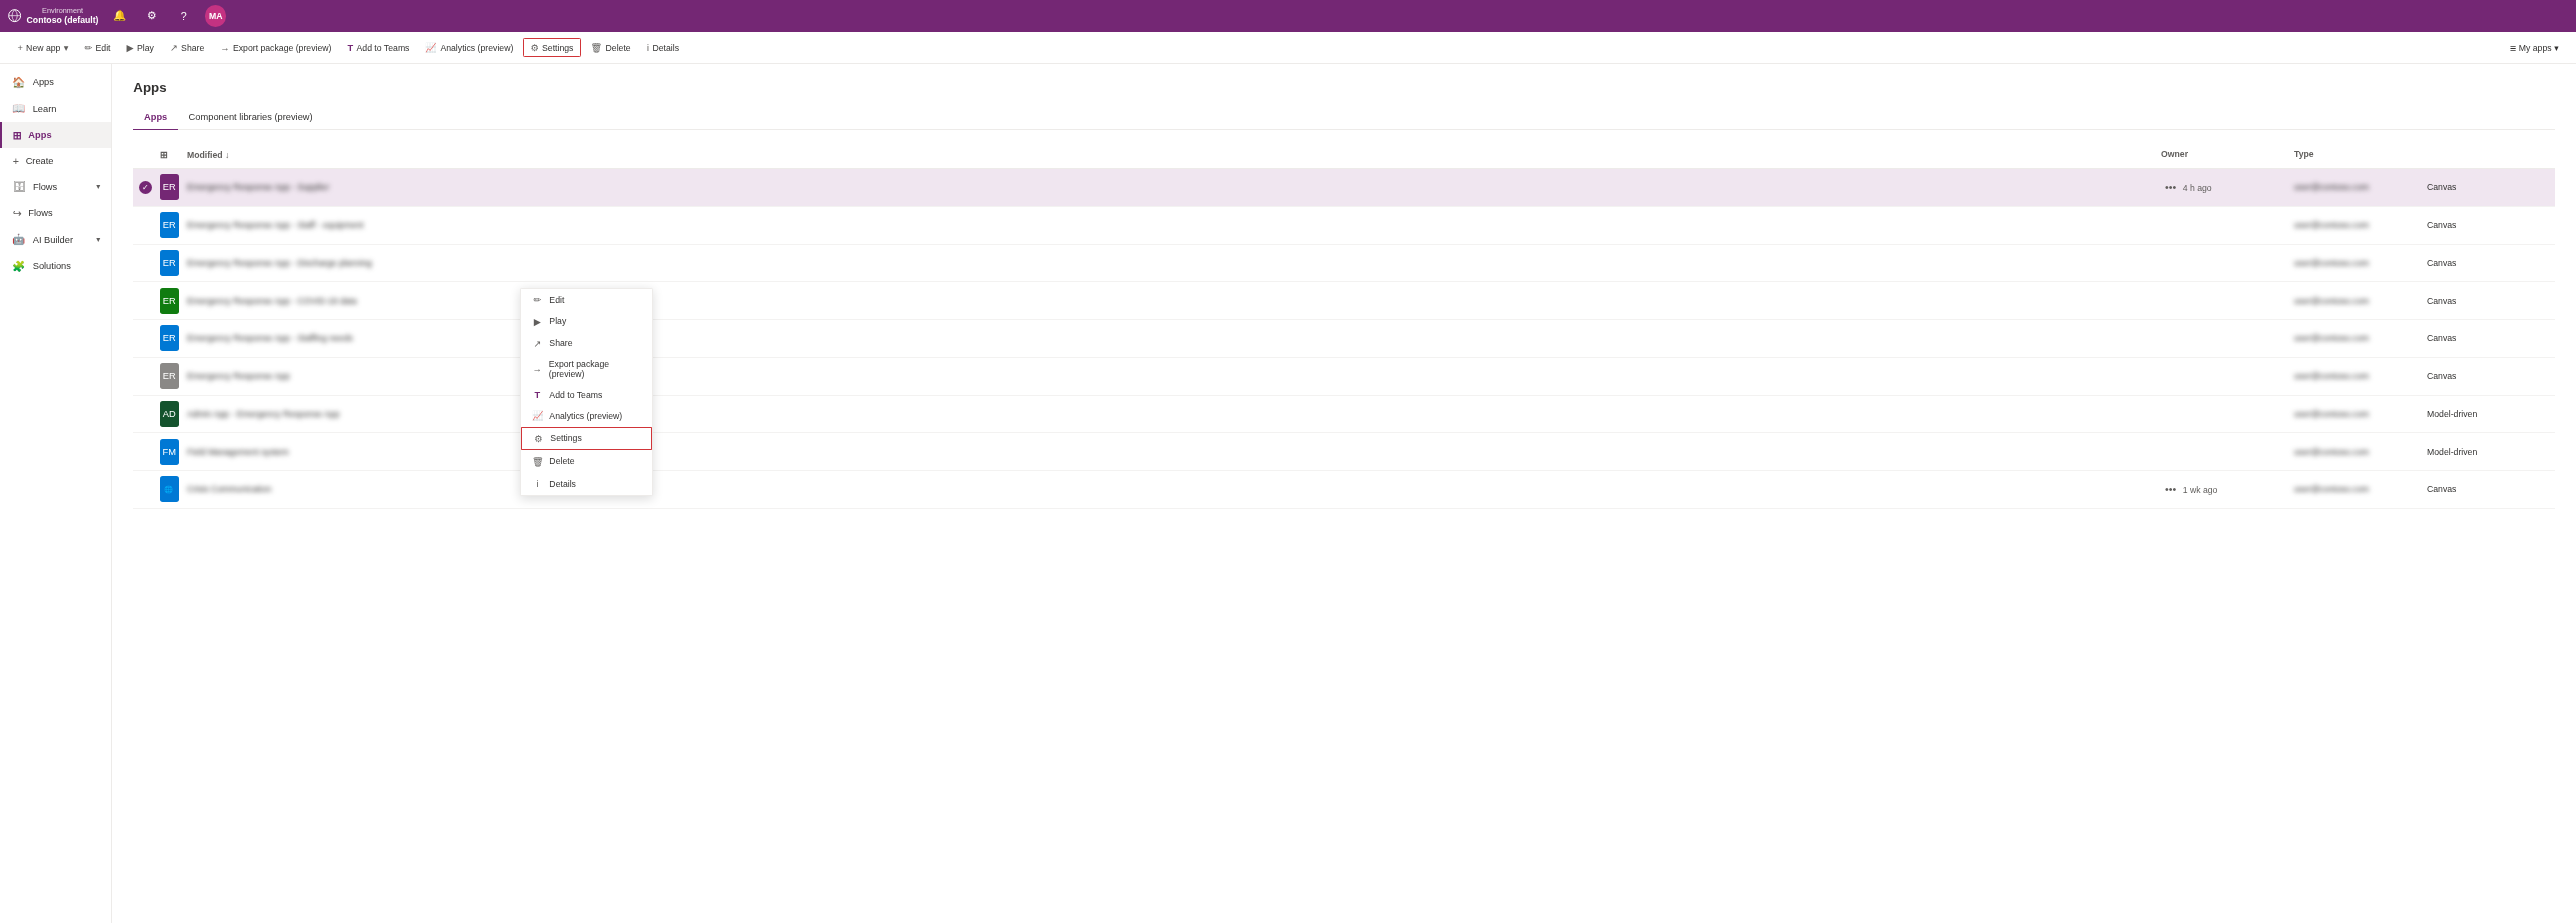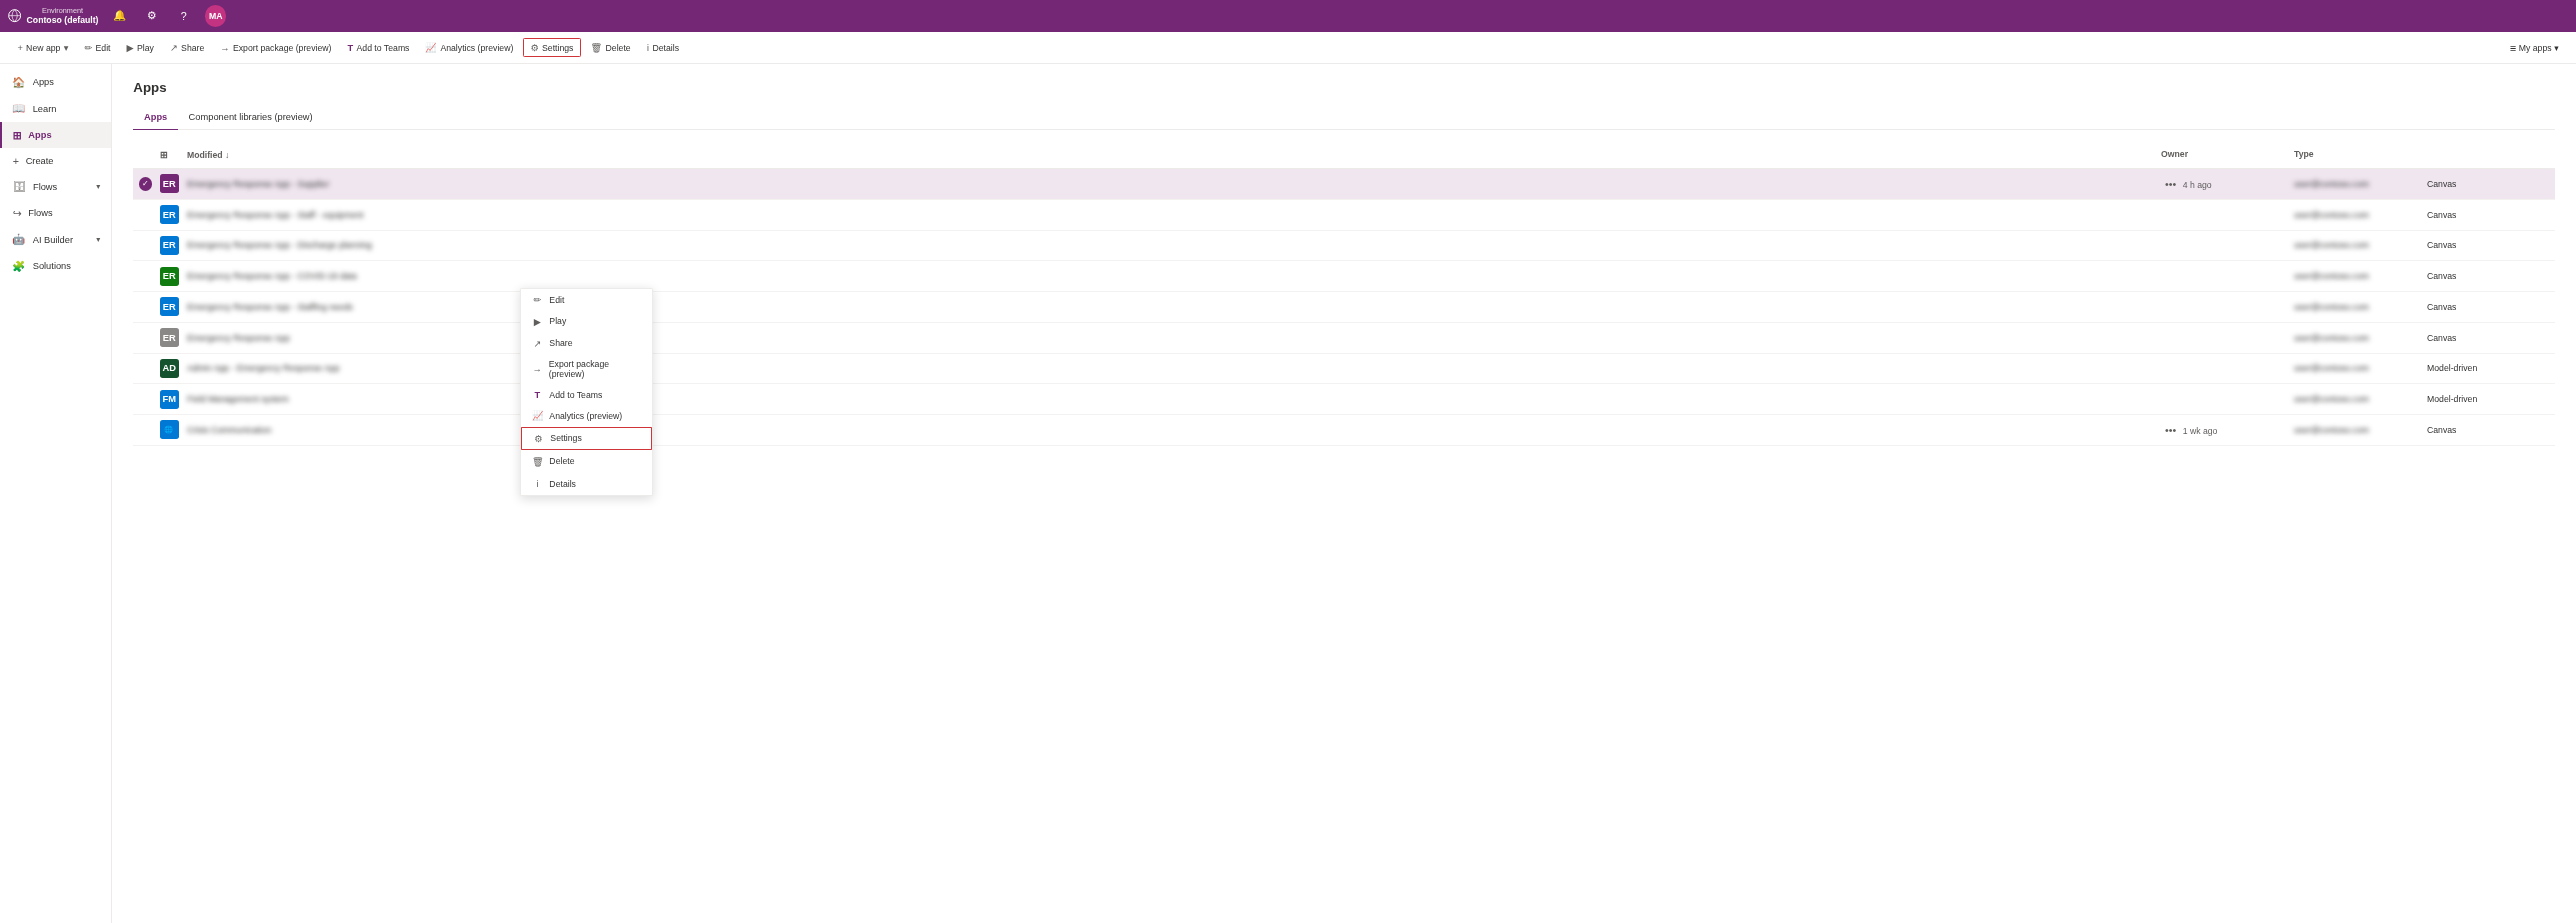--- a/index.html
+++ b/index.html
@@ -210,25 +210,25 @@
       grid-template-columns: 21.3px 27px 1fr 133px 133px 133px;
       padding: 2.7px 0;
       border-bottom: 0.7px solid #f3f2f1;
       align-items: center;
       cursor: pointer;
       min-height: 29px;
     }
     .table-row.selected { background: #f0e6f0; }
     .table-cell { padding: 2.7px 5.3px; font-size: 8.7px; color: #323130; }
     .app-icon {
-      width: 18.7px; height: 19px;
+      width: 18.7px; height: 26px;
       border-radius: 2.7px;
       display: flex; align-items: center; justify-content: center;
       font-size: 9.3px; color: #fff;
-      font-weight: 700;
+      font-weight: 400;
     }
     .app-name { font-size: 8.7px; color: #323130; }
     .app-name.blurred { filter: blur(2.7px); user-select: none; }
     .owner-cell.blurred { filter: blur(2.7px); user-select: none; }
     .modified-cell { font-size: 8.7px; color: #605e5c; }
     .more-btn {
       background: none; border: none; cursor: pointer;
       font-size: 10.7px; color: #605e5c; padding: 1.3px 4px;
     }
     .check-icon {

